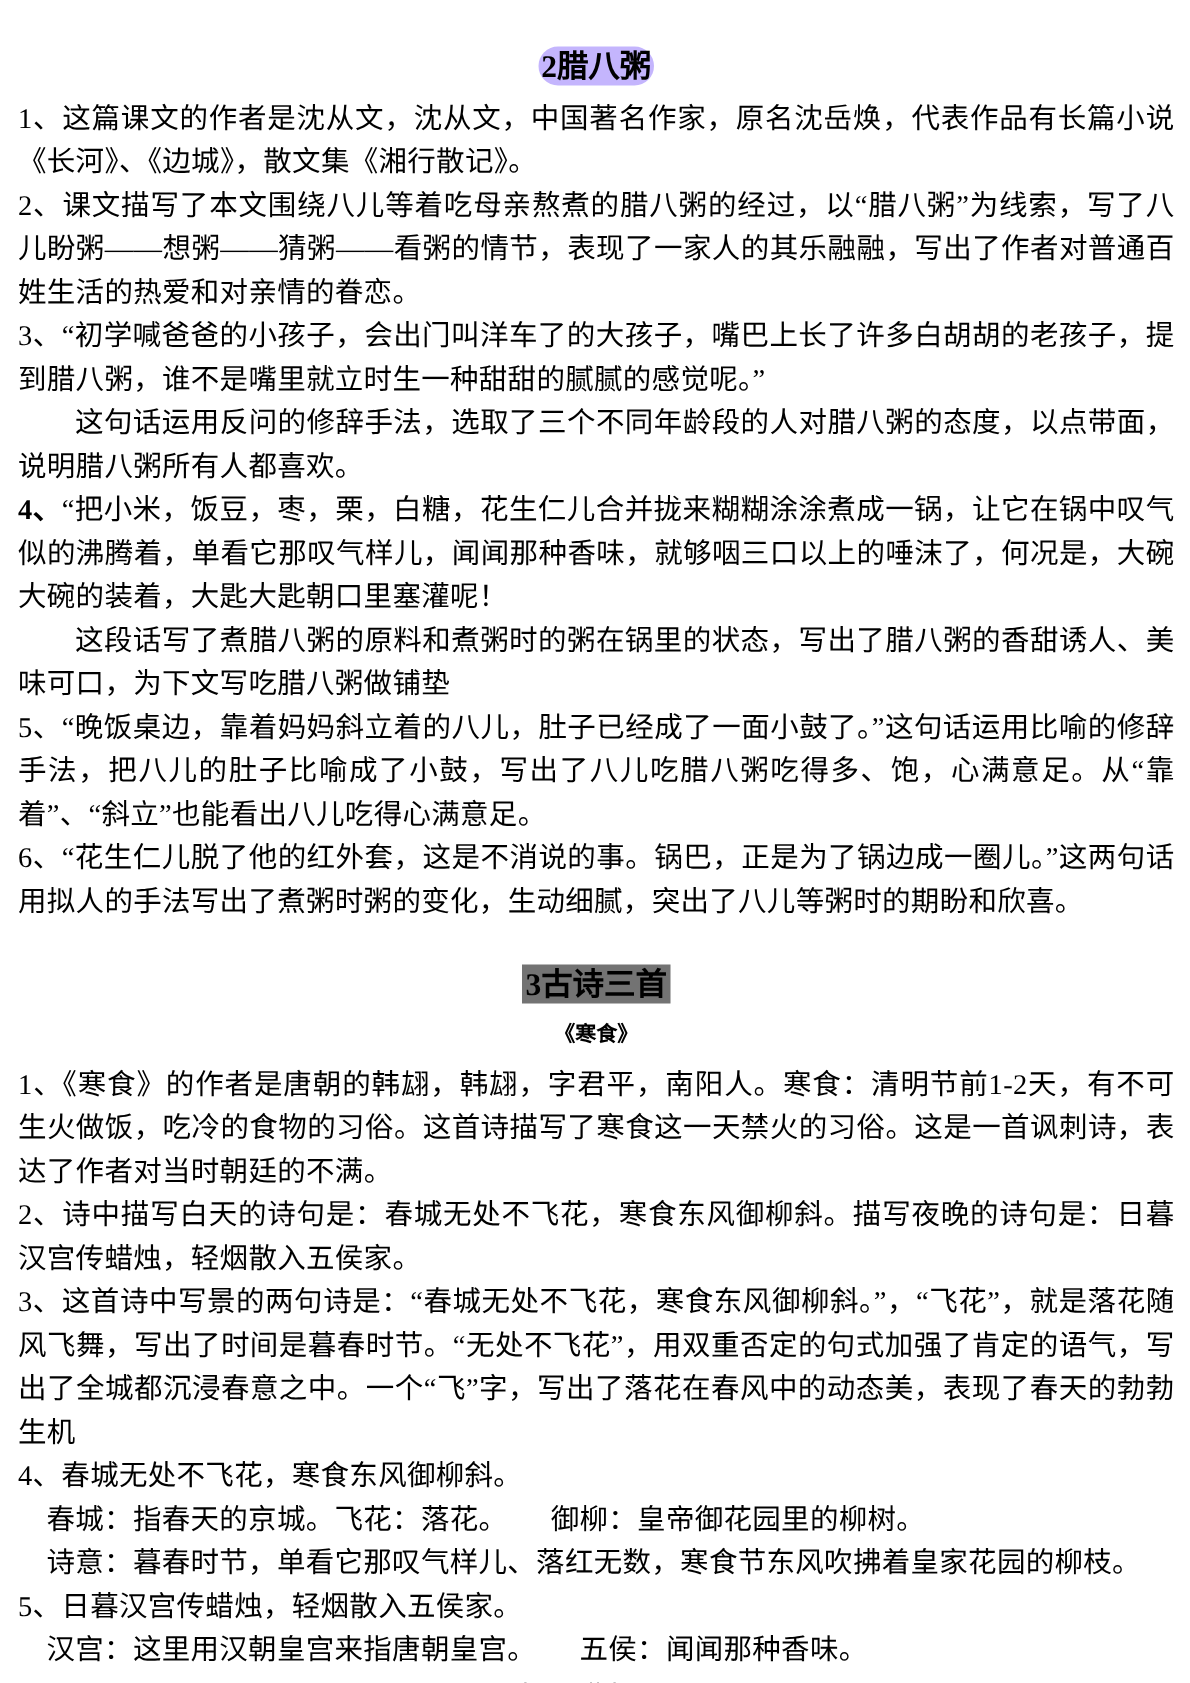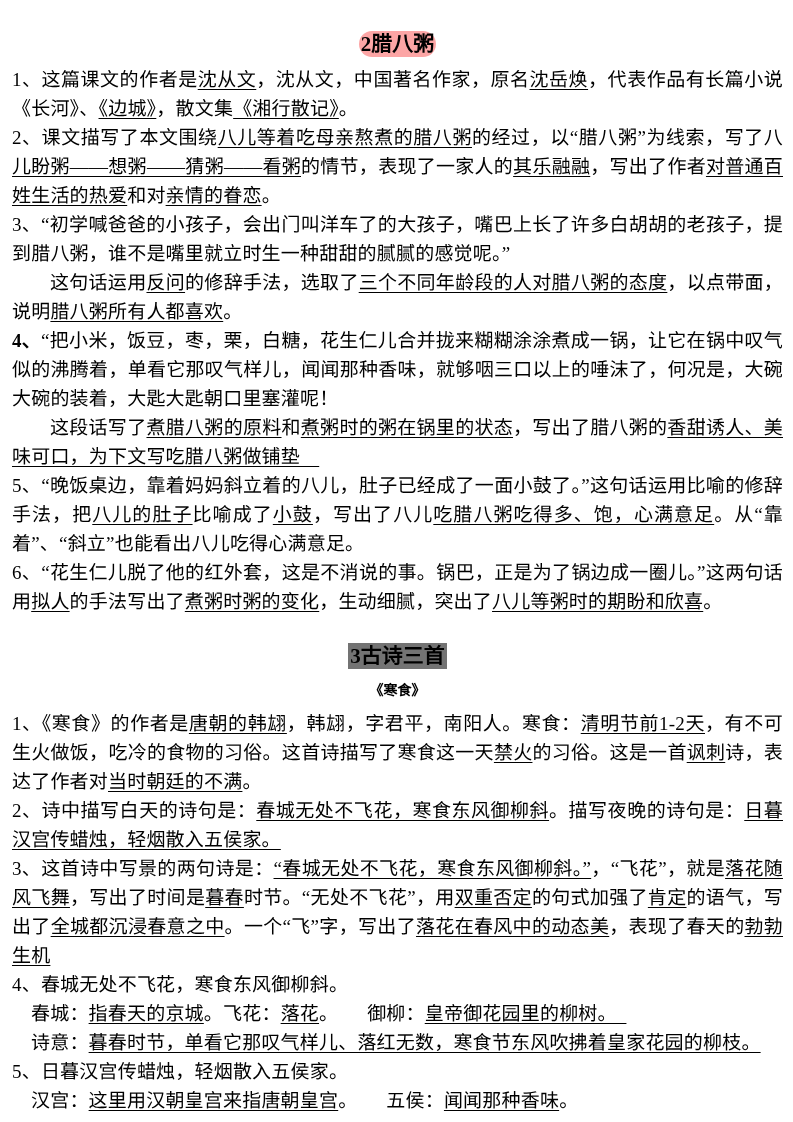--- a/index.html
+++ b/index.html
@@ -41,41 +41,40 @@
     margin: 0;
     font-size: 19px;
     line-height: 29px;
     text-align: justify;
     text-justify: inter-character;
     letter-spacing: 0.2px;
   }
   p.ind2 { text-indent: 2em; }
   p.ind1 { text-indent: 1em; }
   .u {
-    text-decoration: underline;
     text-underline-offset: 3px;
     text-decoration-thickness: 1px;
   }
   .b { font-weight: bold; }
   .footer {
     text-align: center;
     font-family: "Liberation Sans", "DejaVu Sans", sans-serif;
     font-size: 17px;
     color: #8a8a8a;
     margin-top: 3px;
     line-height: 22px;
   }
 </style>
 </head>
 <body>
 
 <div class="doc">
   <main>
       <section>
-        <h2 class="sec-title"><span class="hl" style="background: #fca5a5; border-radius: 13px;">2腊八粥</span></h2>
+        <h2 class="sec-title"><span class="hl" style="background: #c4b5fd; border-radius: 13px;">2腊八粥</span></h2>
         <p class="para"><span>1、这篇课文的作者是</span><span class="u">沈从文</span><span>，沈从文，中国著名作家，原名</span><span class="u">沈岳焕</span><span>，代表作品有长篇小说《长河》、</span><span class="u">《边城》</span><span>，散文集</span><span class="u">《湘行散记》</span><span>。</span></p>
         <p class="para"><span>2、课文描写了本文围绕</span><span class="u">八儿等着吃母亲熬煮的腊八粥</span><span>的经过，以“腊八粥”为线索，写了八</span><span class="u">儿盼粥——想粥——猜粥——看粥</span><span>的情节，表现了一家人的</span><span class="u">其乐融融</span><span>，写出了作者</span><span class="u">对普通百姓生活的热爱</span><span>和对</span><span class="u">亲情的眷恋</span><span>。</span></p>
         <p class="para"><span>3、“初学喊爸爸的小孩子，会出门叫洋车了的大孩子，嘴巴上长了许多白胡胡的老孩子，提到腊八粥，谁不是嘴里就立时生一种甜甜的腻腻的感觉呢。”</span></p>
         <p class="para ind2"><span>这句话运用</span><span class="u">反问</span><span>的修辞手法，选取了</span><span class="u">三个不同年龄段的人对腊八粥的态度</span><span>，以点带面，说明</span><span class="u">腊八粥所有人都喜欢</span><span>。</span></p>
         <p class="para"><span class="b">4、</span><span>“把小米，饭豆，枣，栗，白糖，花生仁儿合并拢来糊糊涂涂煮成一锅，让它在锅中叹气似的沸腾着，单看它那叹气样儿，闻闻那种香味，就够咽三口以上的唾沫了，何况是，大碗大碗的装着，大匙大匙朝口里塞灌呢！</span></p>
         <p class="para ind2"><span>这段话写了</span><span class="u">煮腊八粥的原料</span><span>和</span><span class="u">煮粥时的粥在锅里的状态</span><span>，写出了腊八粥的</span><span class="u">香甜诱人、美味可口，为下文写吃腊八粥做铺垫　</span></p>
         <p class="para"><span>5、“晚饭桌边，靠着妈妈斜立着的八儿，肚子已经成了一面小鼓了。”这句话运用比喻的修辞手法，把</span><span class="u">八儿的肚子</span><span>比喻成了</span><span class="u">小鼓</span><span>，写出了八儿</span><span class="u">吃腊八粥吃得多、饱，心满意足</span><span>。从“靠着”、“斜立”也能看出八儿吃得心满意足。</span></p>
         <p class="para"><span>6、“花生仁儿脱了他的红外套，这是不消说的事。锅巴，正是为了锅边成一圈儿。”这两句话用</span><span class="u">拟人</span><span>的手法写出了</span><span class="u">煮粥时粥的变化</span><span>，生动细腻，突出了</span><span class="u">八儿等粥时的期盼和欣喜</span><span>。</span></p>
       </section>
       <section>

